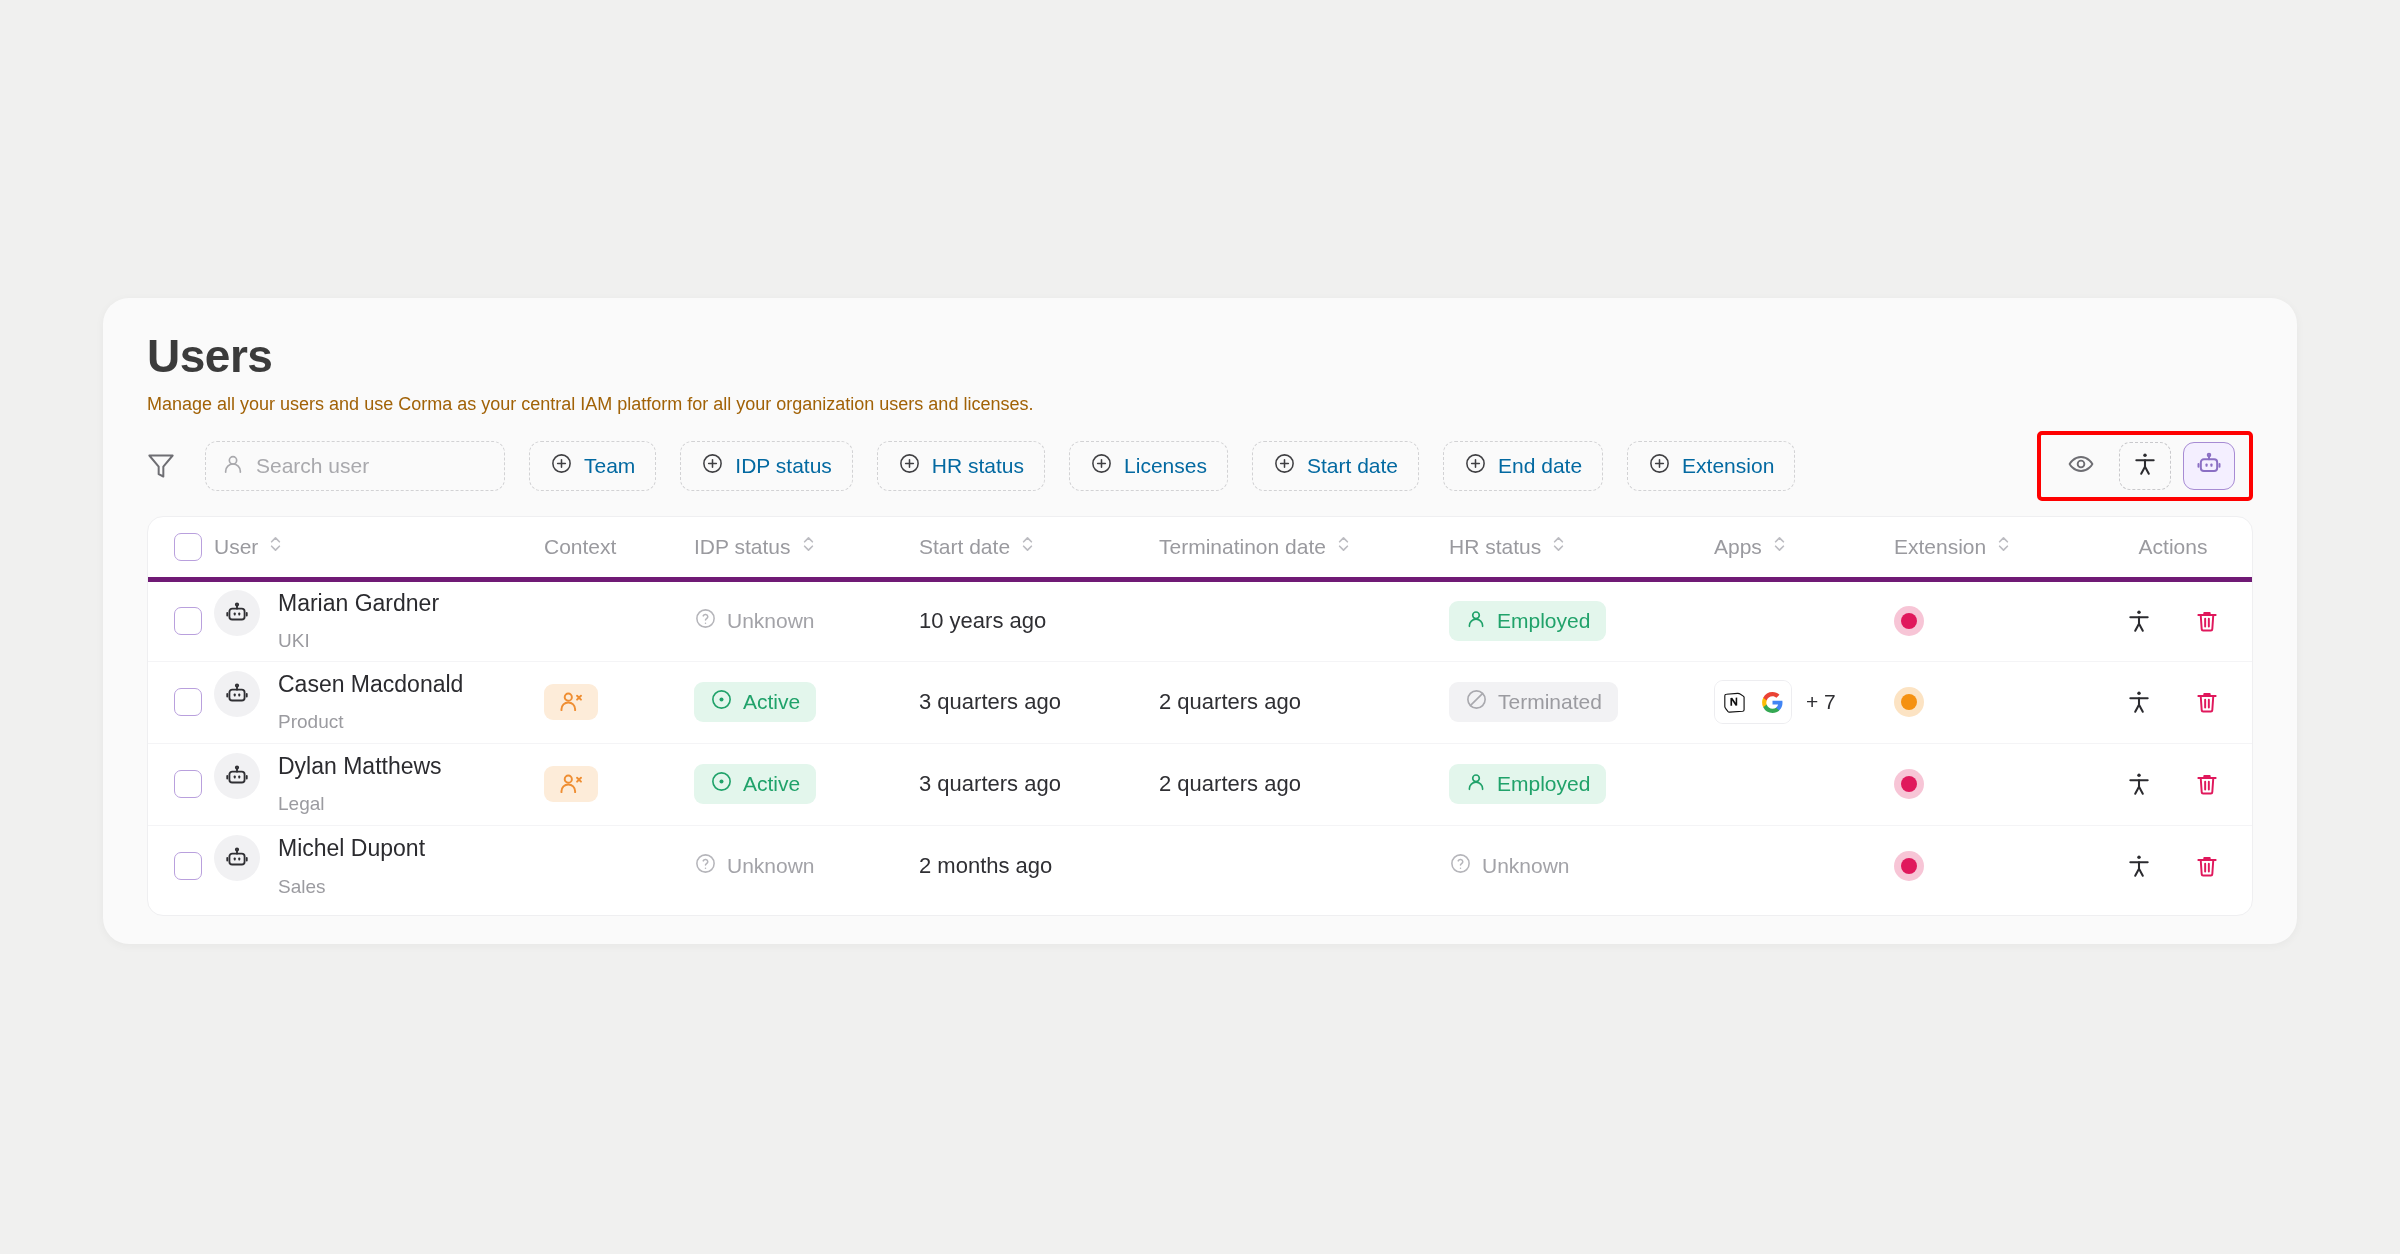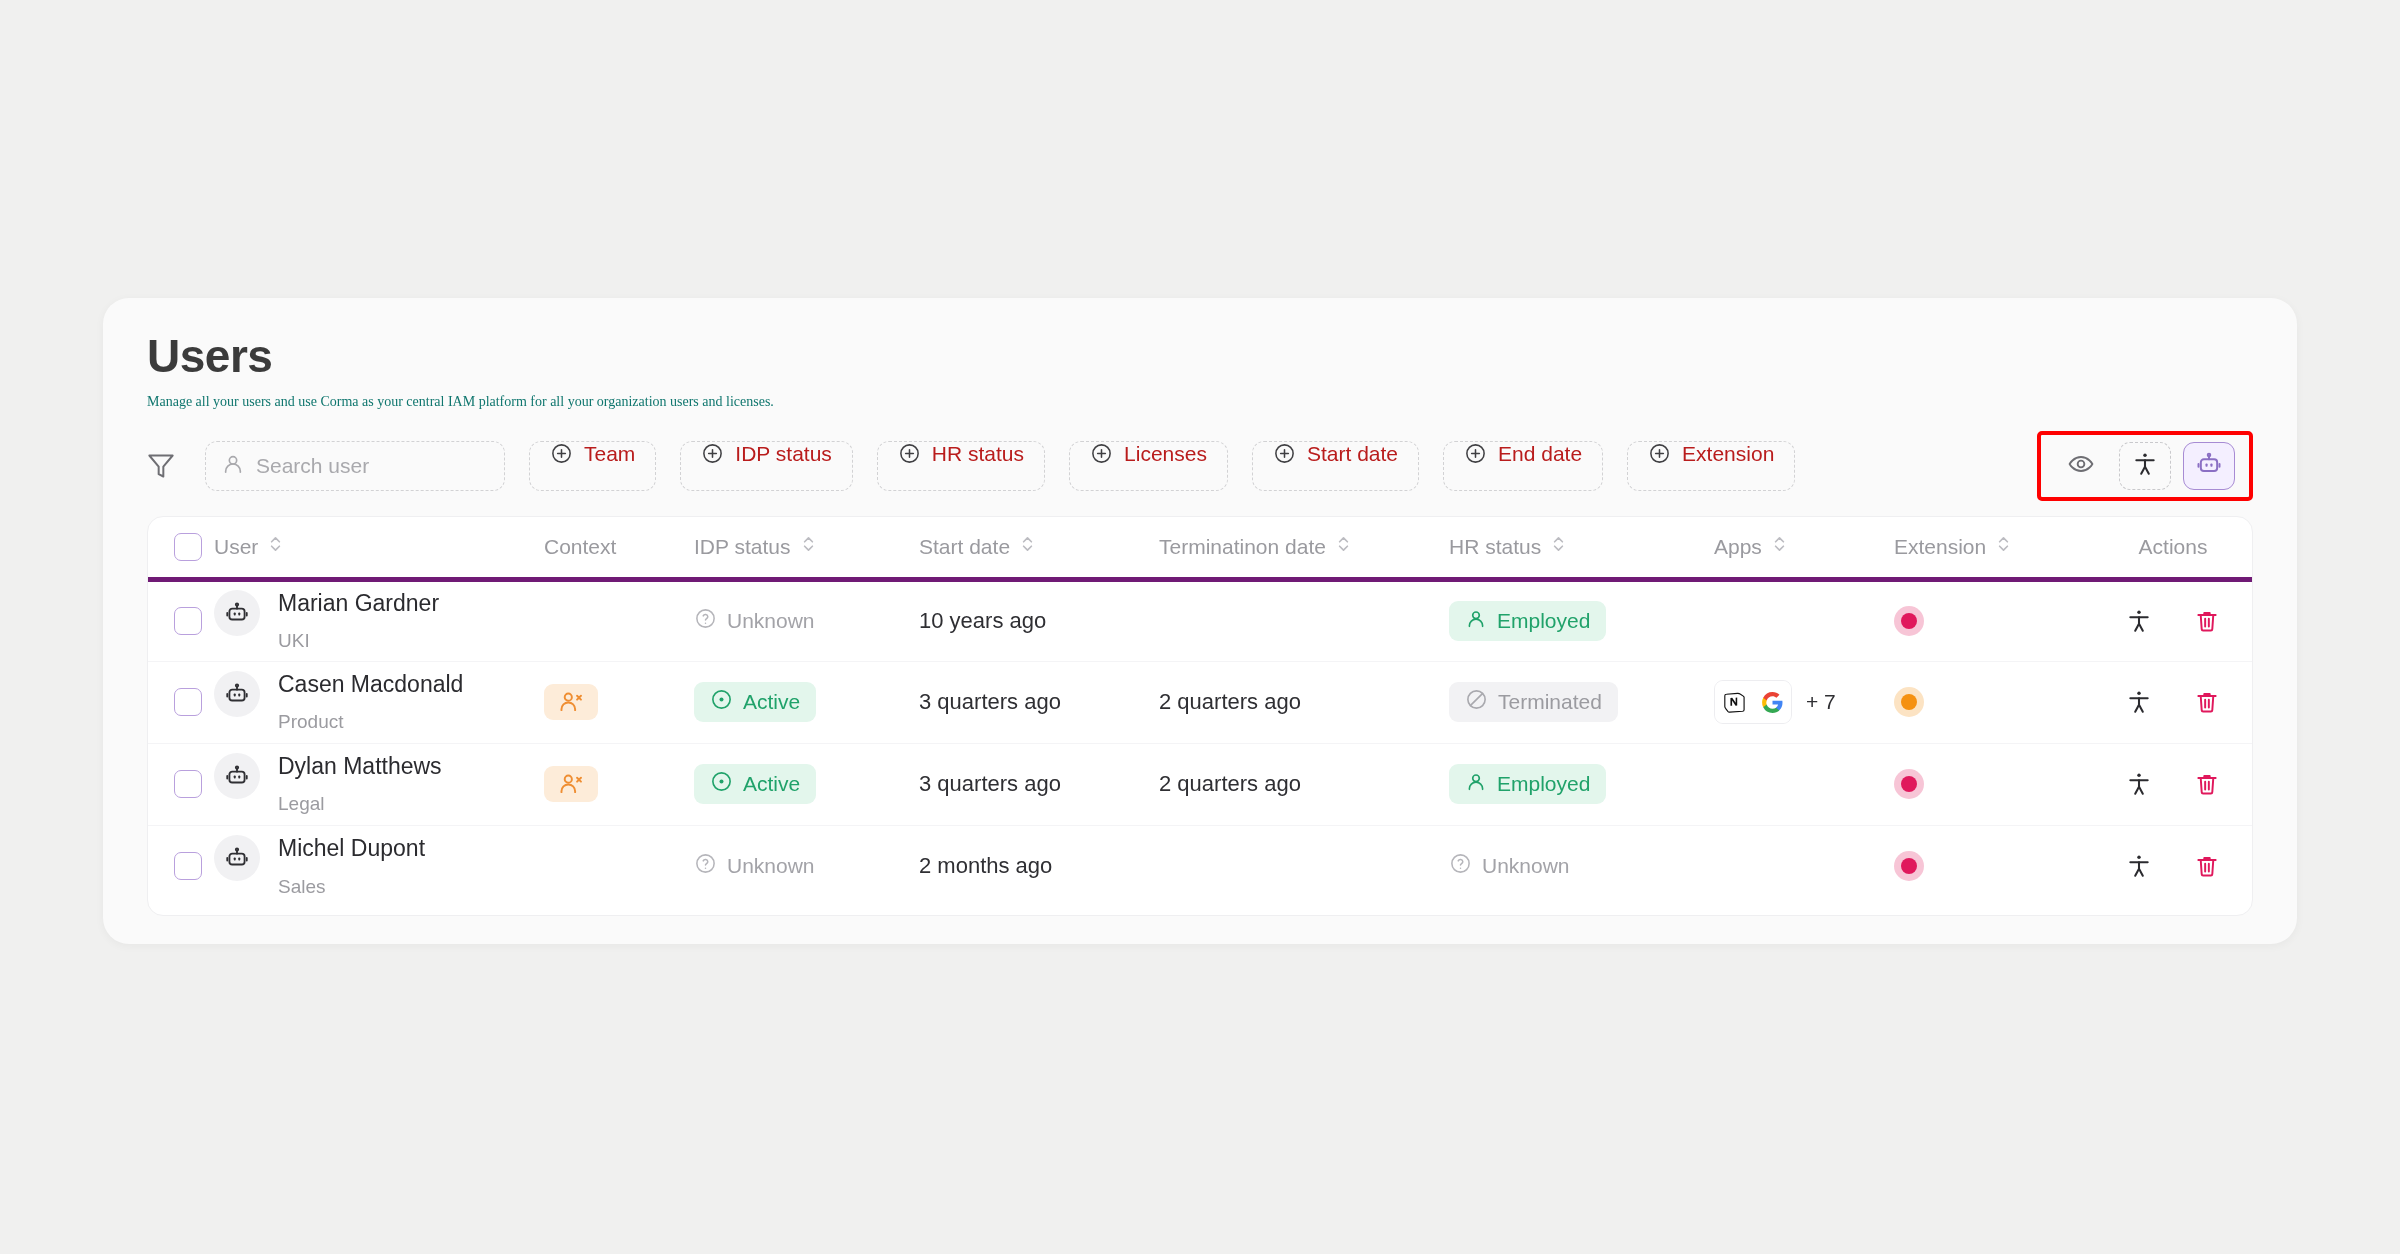--- a/index.html
+++ b/index.html
@@ -20,21 +20,21 @@
     box-shadow: 0 2px 10px rgba(0,0,0,0.045);
     padding: 34px 24px 0 44px;
   }
 
   .page-title {
     font-size: 46px; font-weight: bold; color: #3b3b3b;
     letter-spacing: -0.5px; line-height: 1.05;
   }
   .page-subtitle {
     margin-top: 14px;
-    font-size: 14px; color: #0f766e; font-weight: 400; font-family: Liberation Serif, serif;
+    font-size: 18px; color: #a16207; font-weight: 400;
   }
 
   
   .toolbar {
     position: absolute; left: 44px; top: 140px;
     width: 2106px; height: 56px;
     display: flex; align-items: center; gap: 24px;
   }
   .funnel-icon { width: 28px; height: 28px; flex: none; margin-right: 6px; }
 
@@ -44,24 +44,24 @@
     border: 1.6px dashed #d2d2d4; border-radius: 12px;
     padding: 0 16px; background: transparent;
   }
   .search-box input {
     border: none; outline: none; background: transparent;
     font-family: inherit; font-size: 21px; color: #4a4a4d; width: 100%;
   }
   .search-box input::placeholder { color: #a9a9ad; }
 
   .chip {
-    display: flex; align-items: flex-start; gap: 11px;
+    display: flex; align-items: center; gap: 11px;
     height: 50px; padding: 0 20px;
     border: 1.6px dashed #d2d2d4; border-radius: 12px;
-    font-size: 21px; color: #b91c1c; white-space: nowrap;
+    font-size: 21px; color: #0369a1; white-space: nowrap;
     background: transparent; cursor: pointer;
   }
   .chip svg { flex: none; }
 
   .spacer { flex: 1 1 auto; }
 
   .view-group {
     display: flex; align-items: center; gap: 12px;
     border: 4px solid #fe0000; border-radius: 5px;
     padding: 7px 14px; background: #fafafa;

